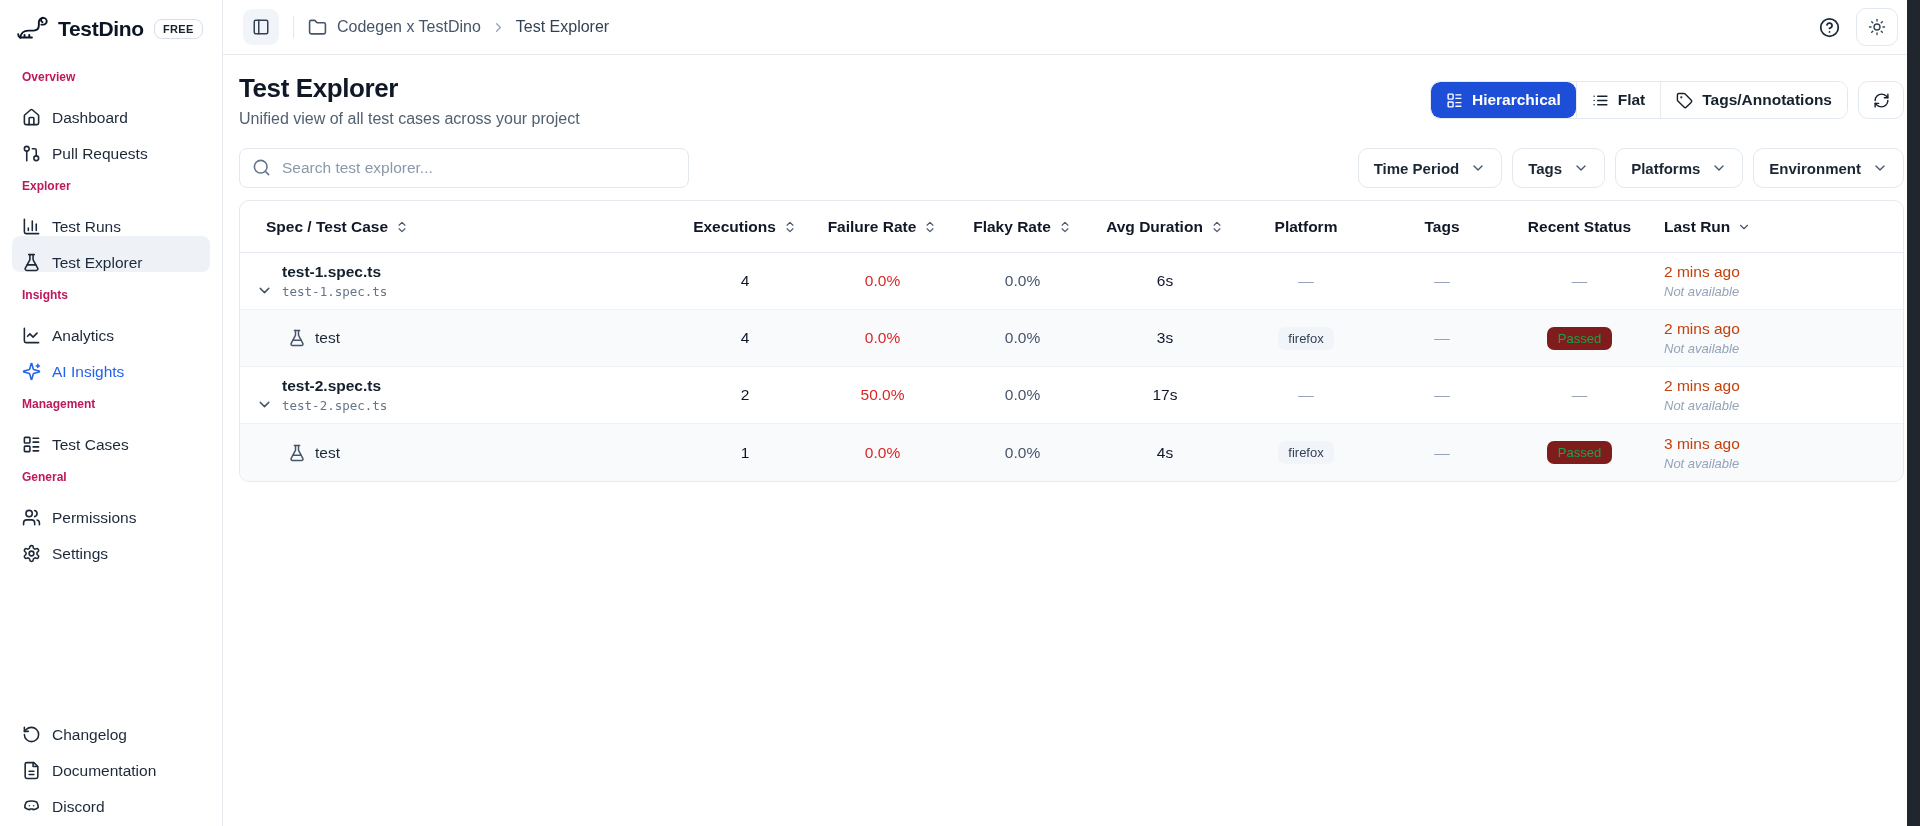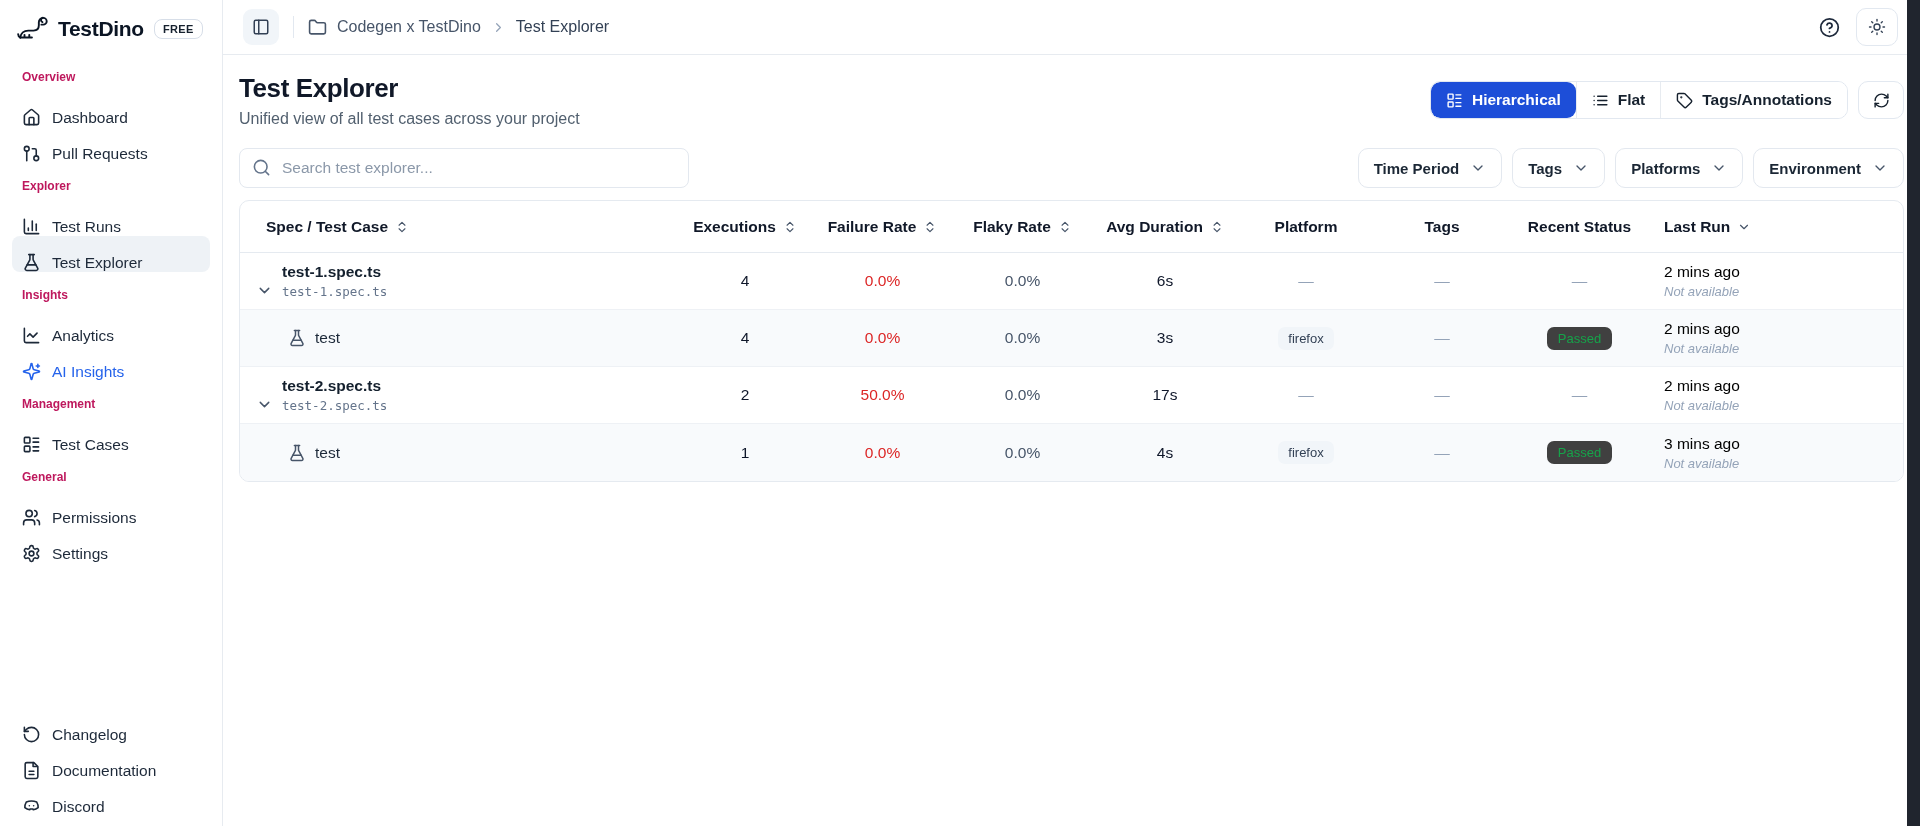--- a/index.html
+++ b/index.html
@@ -85,23 +85,23 @@
   .spec-path { font-family:"DejaVu Sans Mono", monospace; font-size:12.5px; color:#64748b; margin-top:3px; }
   .test-cell { display:flex; align-items:center; gap:9px; padding-left:48px; text-align:left; }
   .test-cell .icon svg { width:18px; height:18px; color:#475569; }
   .test-name { font-size:15.5px; color:#1d2939; }
   .val-exec { color:#0f172a; font-weight:500; }
   .val-fail { color:#dc2626; font-weight:500; }
   .val-flaky { color:#475569; }
   .val-dur { color:#0f172a; font-weight:500; }
   .dash { color:#94a3b8; }
   .chip { display:inline-block; background:#f1f5f9; color:#334155; font-size:13px; padding:4px 10px; border-radius:7px; }
-  .badge-passed { display:inline-block; background:#404040; color:#16a34a; font-size:13px; font-weight:500; padding:4px 11px; border-radius:7px; }
+  .badge-passed { display:inline-block; background:#7f1d1d; color:#16a34a; font-size:13px; font-weight:500; padding:4px 11px; border-radius:7px; }
   .lastrun-cell { text-align:left; padding-left:12px; }
-  .lr-time { font-size:15.5px; color:#000000; }
+  .lr-time { font-size:15.5px; color:#c2410c; }
   .lr-note { font-size:13px; color:#94a3b8; font-style:italic; margin-top:3px; }
 
   .scroll-strip { position:fixed; top:0; right:0; width:13px; height:100%; background:#20252e; }
 </style>
 </head>
 <body>
 
 <div class="app">
 
   <aside class="sidebar">

